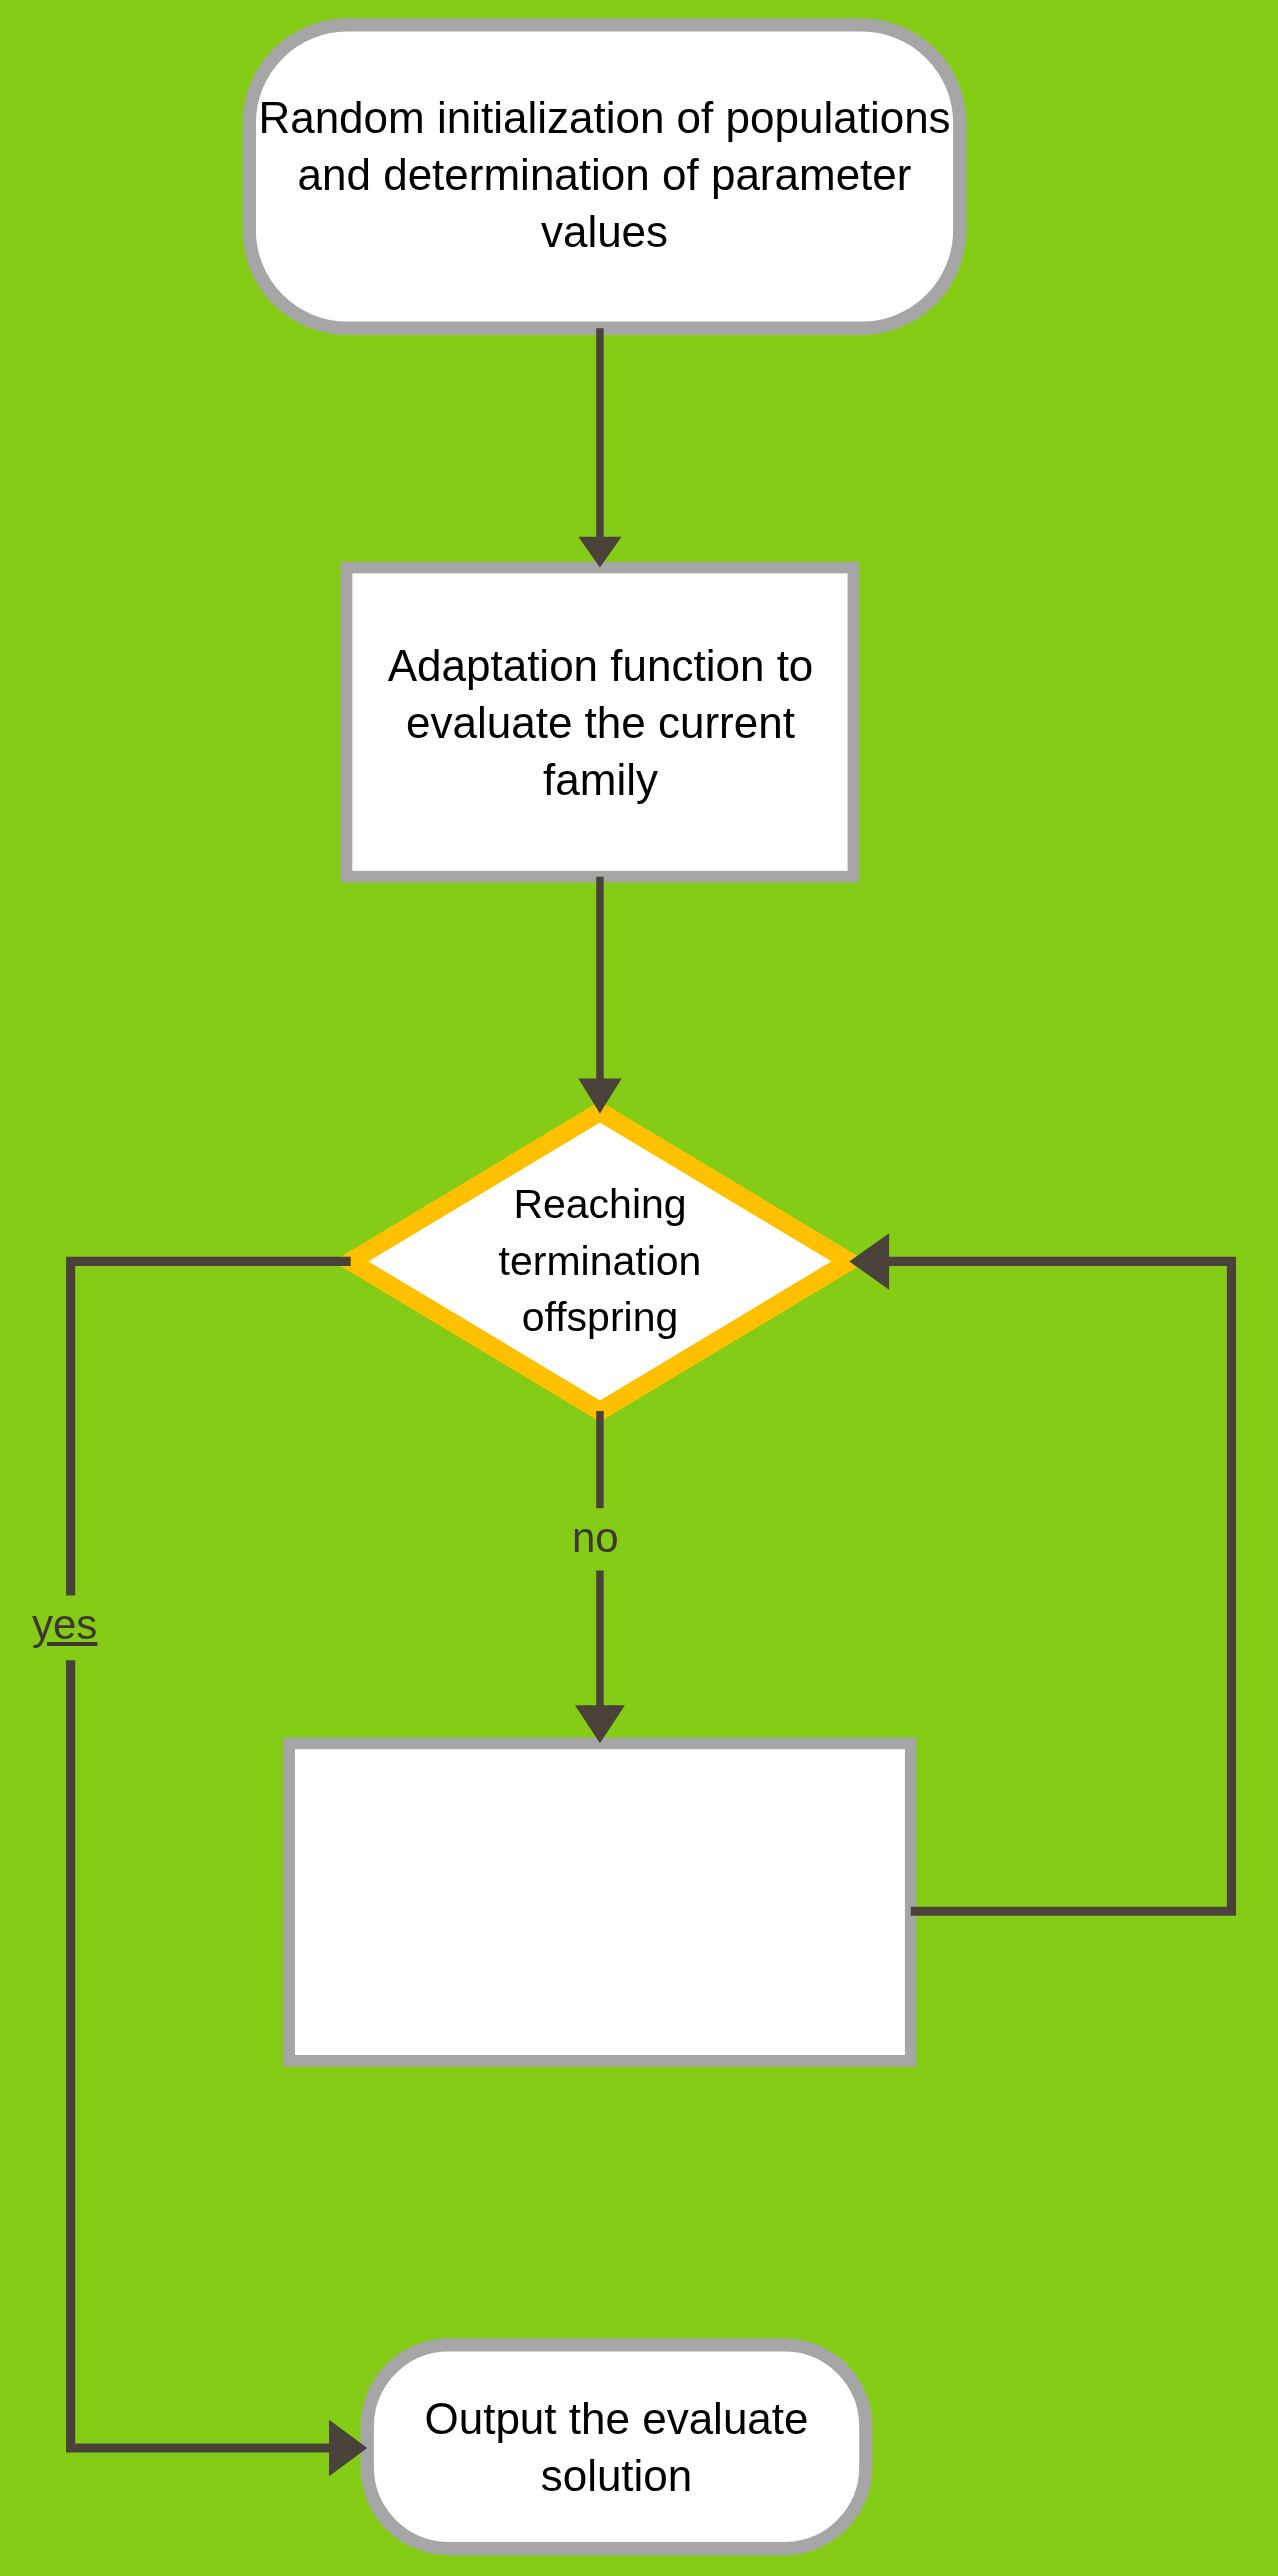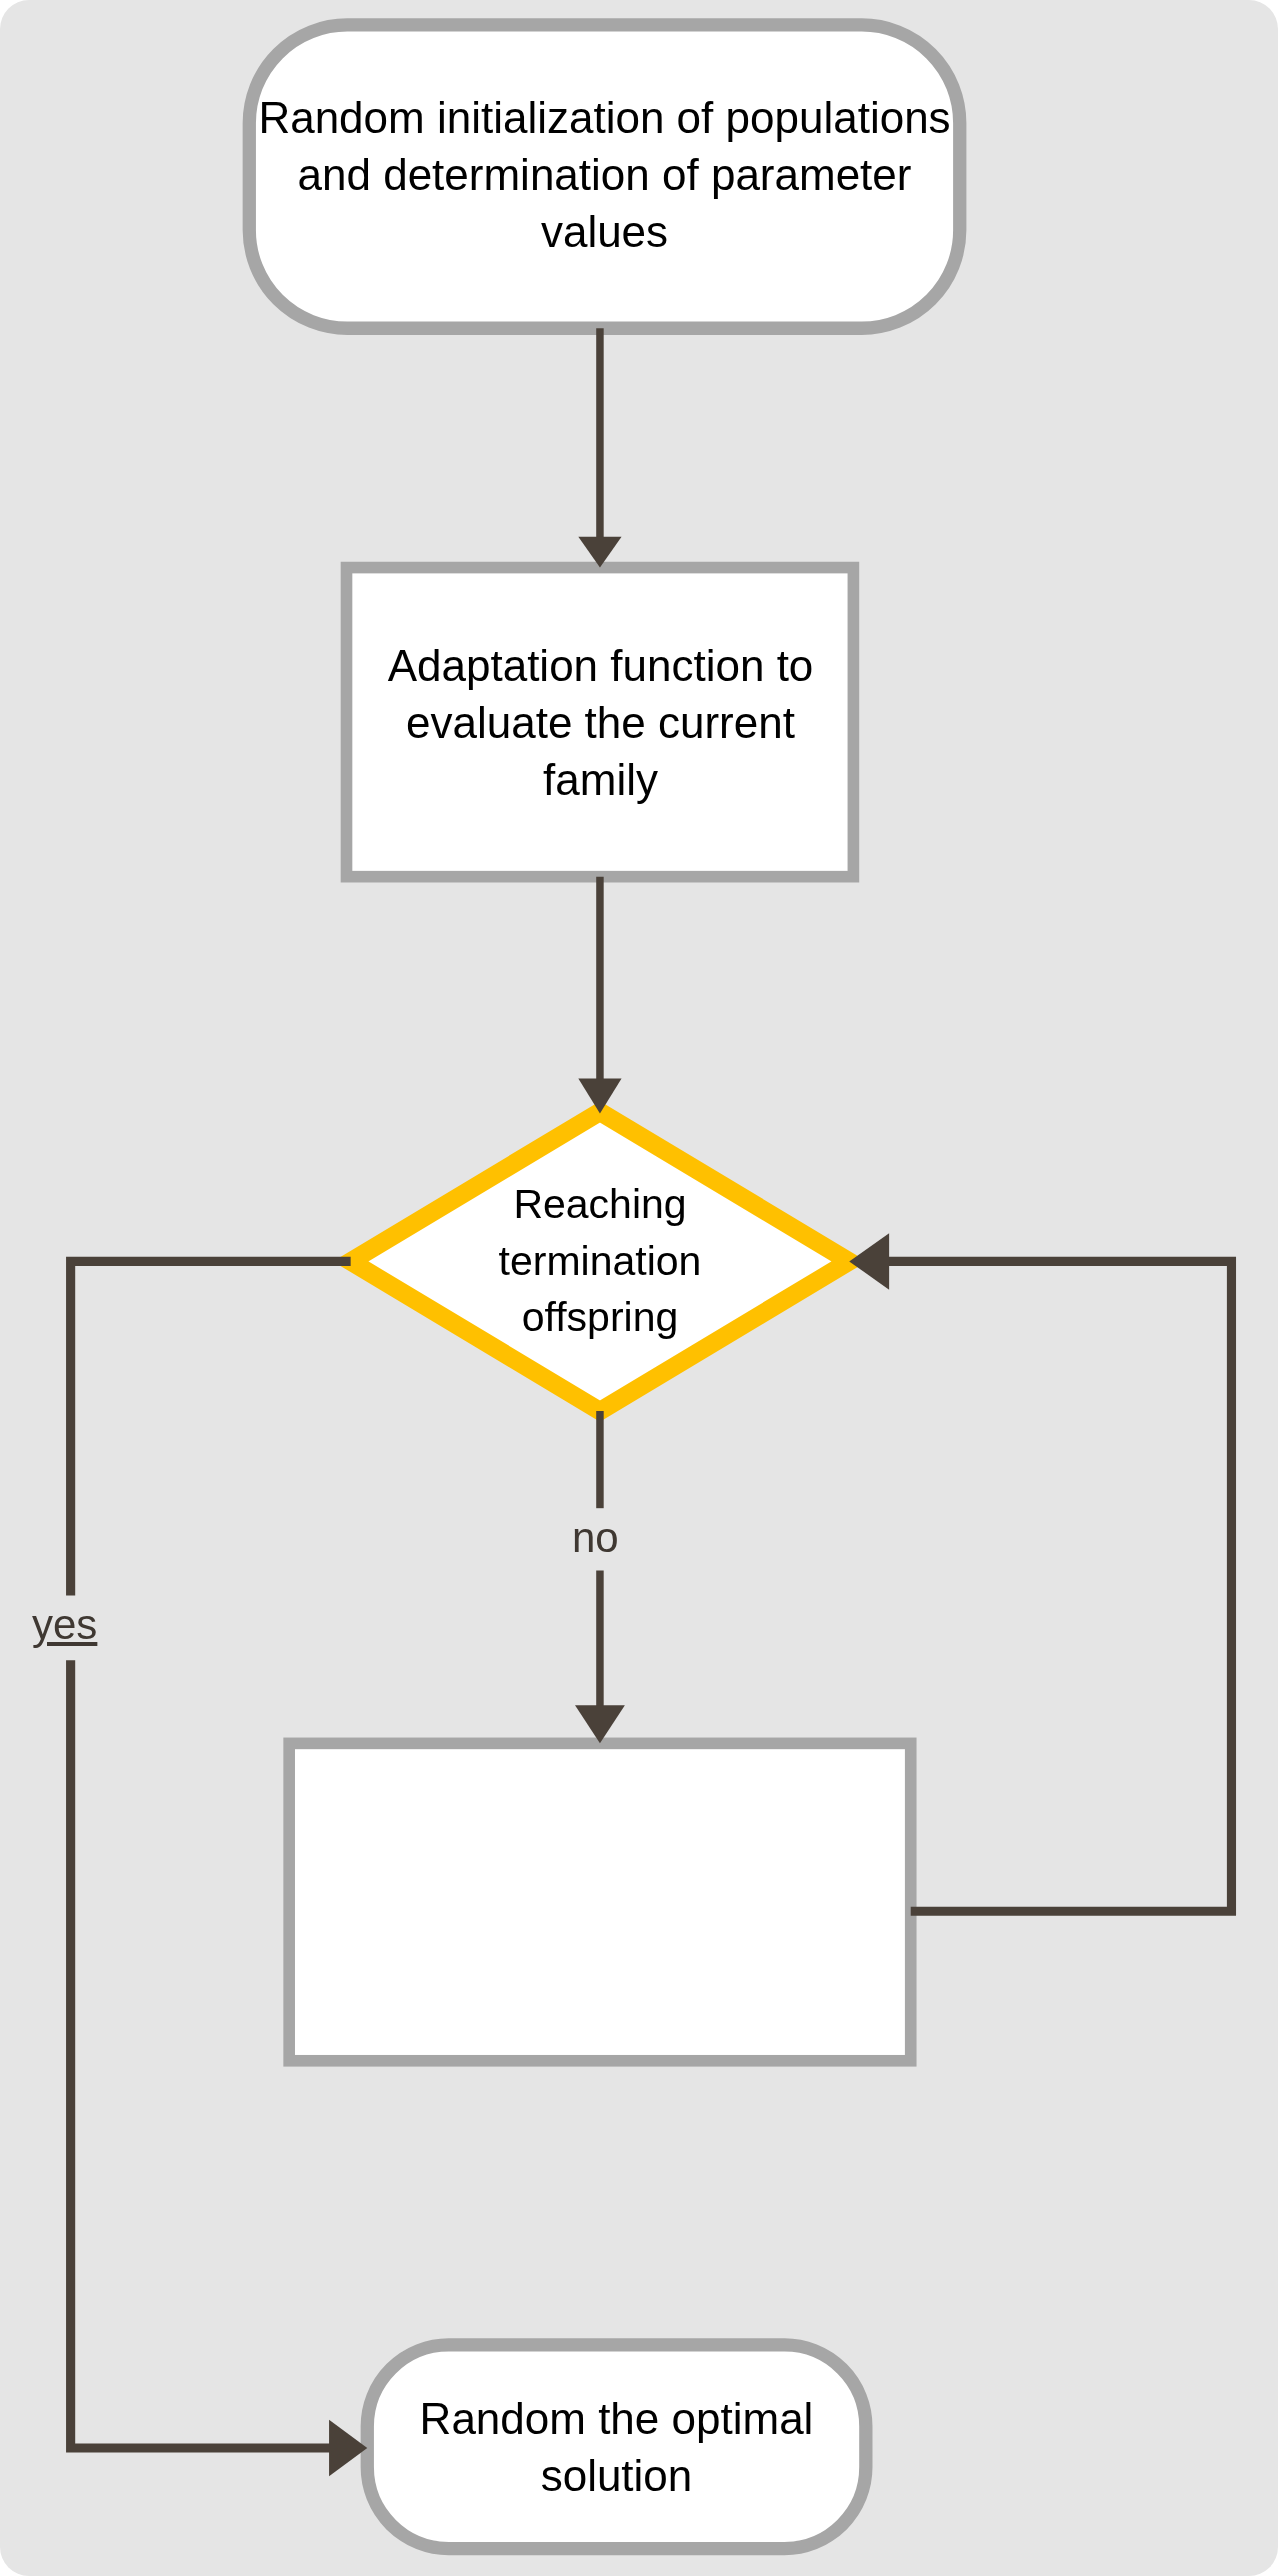--- a/index.html
+++ b/index.html
@@ -7,23 +7,22 @@
     padding: 0;
     background: #ffffff;
   }
   body {
     font-family: "Liberation Sans", sans-serif;
   }
   #canvas {
     position: relative;
     width: 1278px;
     height: 2576px;
-    background: #e5e5e5;
+    background: #84cc16;
     overflow: hidden;
-    border-radius: 29px;
   }
   #flow-svg {
     position: absolute;
     left: 0;
     top: 0;
     width: 1278px;
     height: 2576px;
   }
   .node-label {
     position: absolute;
@@ -152,20 +151,20 @@
     </g>
   </svg>
 
   <div class="node-label" id="node-start-label">Random initialization of populations and determination of parameter values</div>
 
   <div class="node-label" id="node-evaluate-label">Adaptation function to evaluate the current family</div>
 
   <div class="node-label" id="node-decision-label">Reaching termination offspring</div>
 
 
-  <div class="node-label" id="node-output-label">Random the optimal solution</div>
+  <div class="node-label" id="node-output-label">Output the evaluate solution</div>
 
   <div class="edge-label" id="edge-label-no">no</div>
 
   <div class="edge-label" id="edge-label-yes">yes</div>
 
 </div>
 
 
 </body></html>

